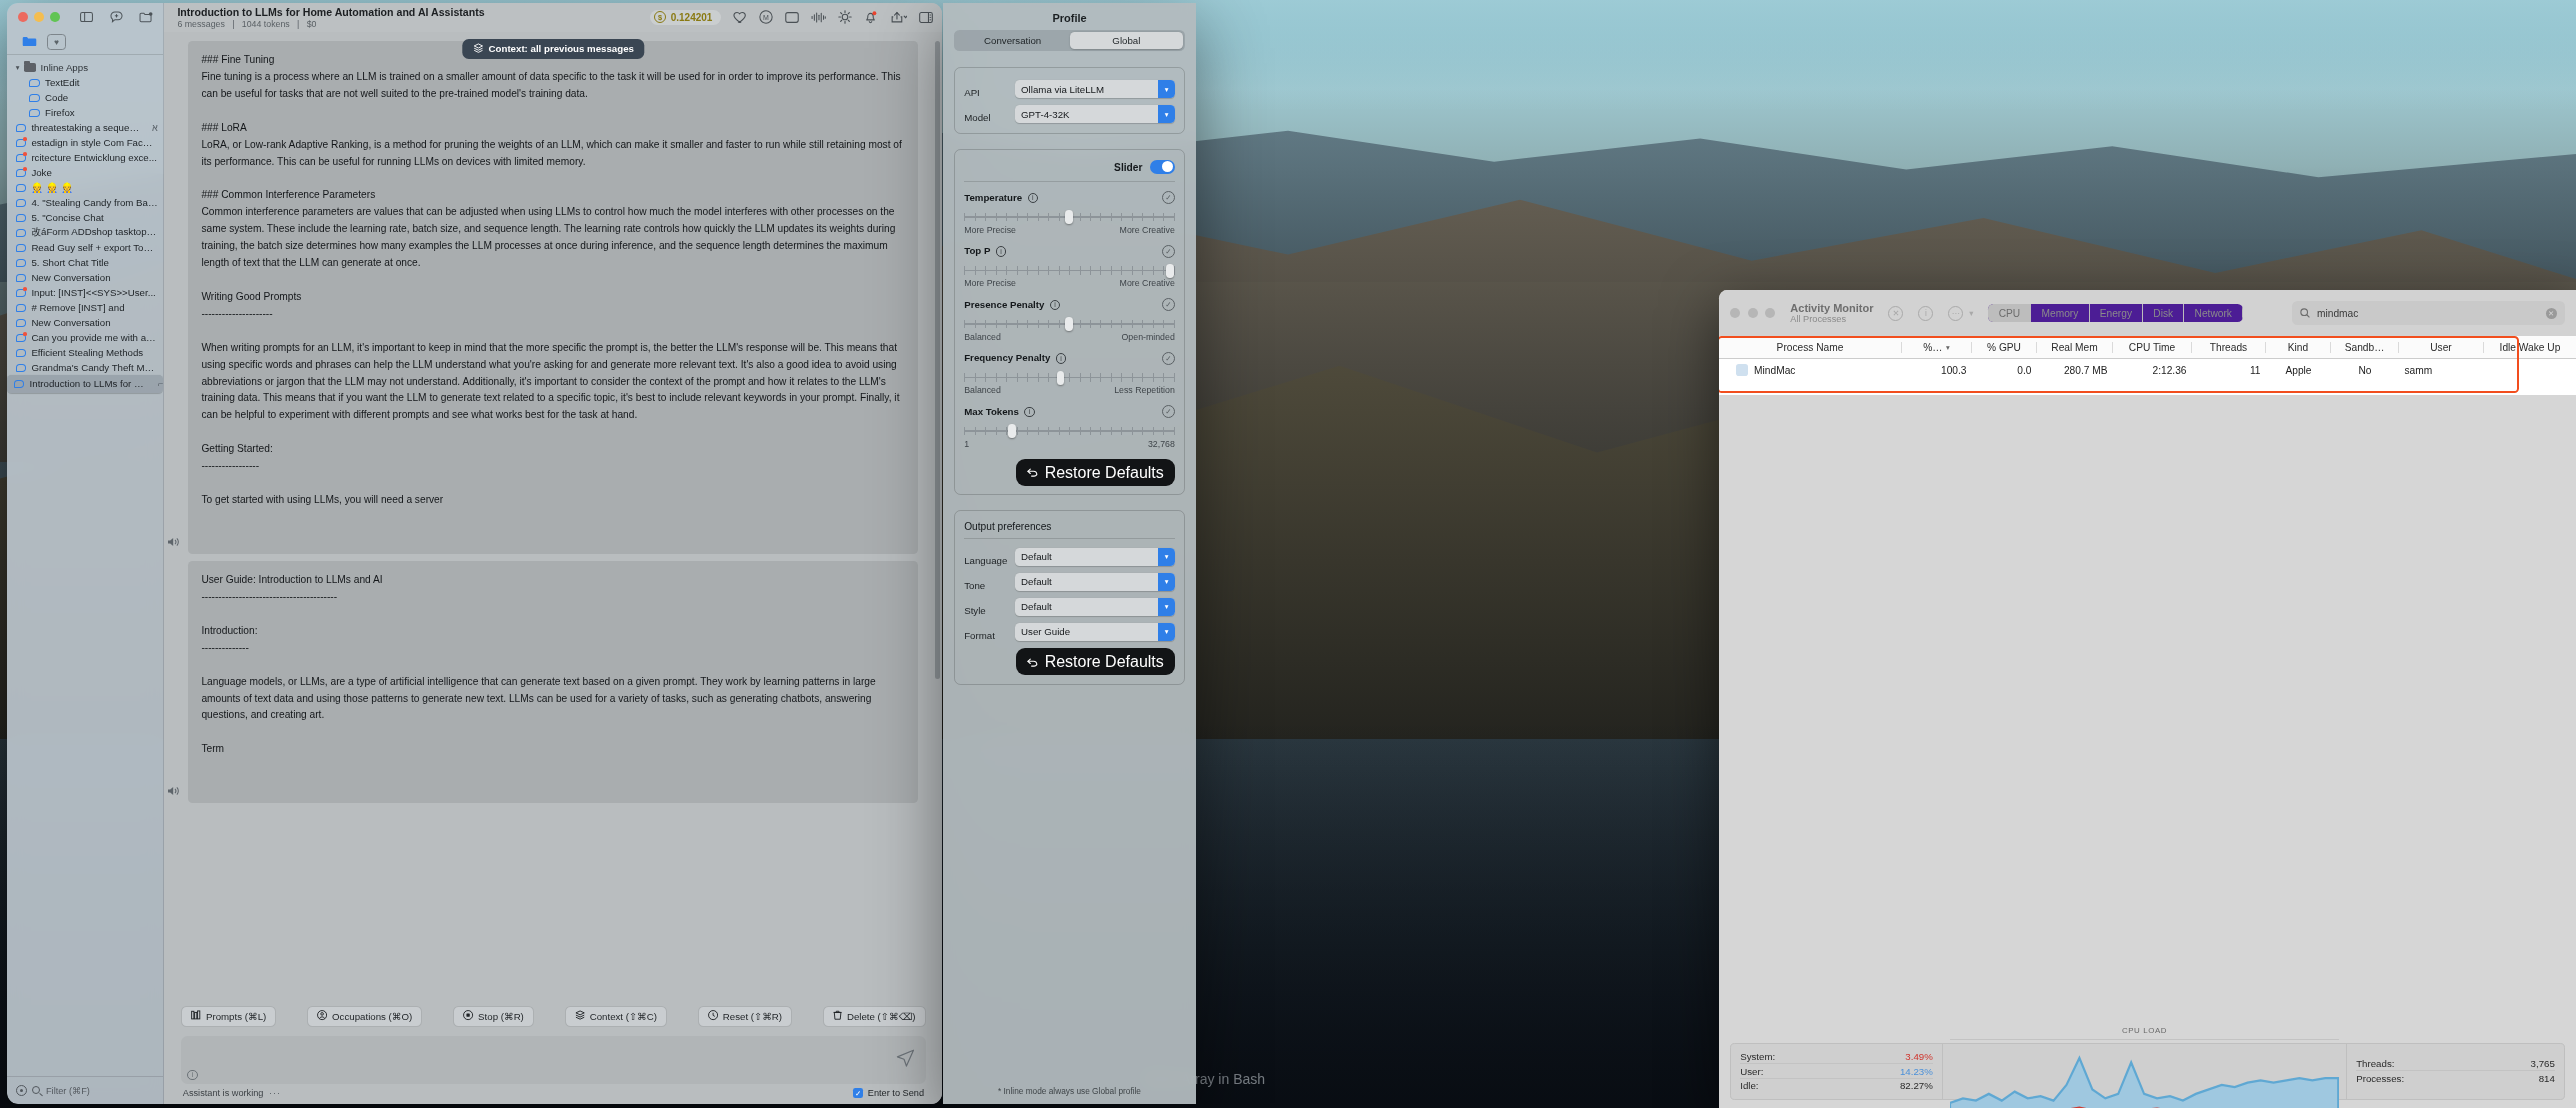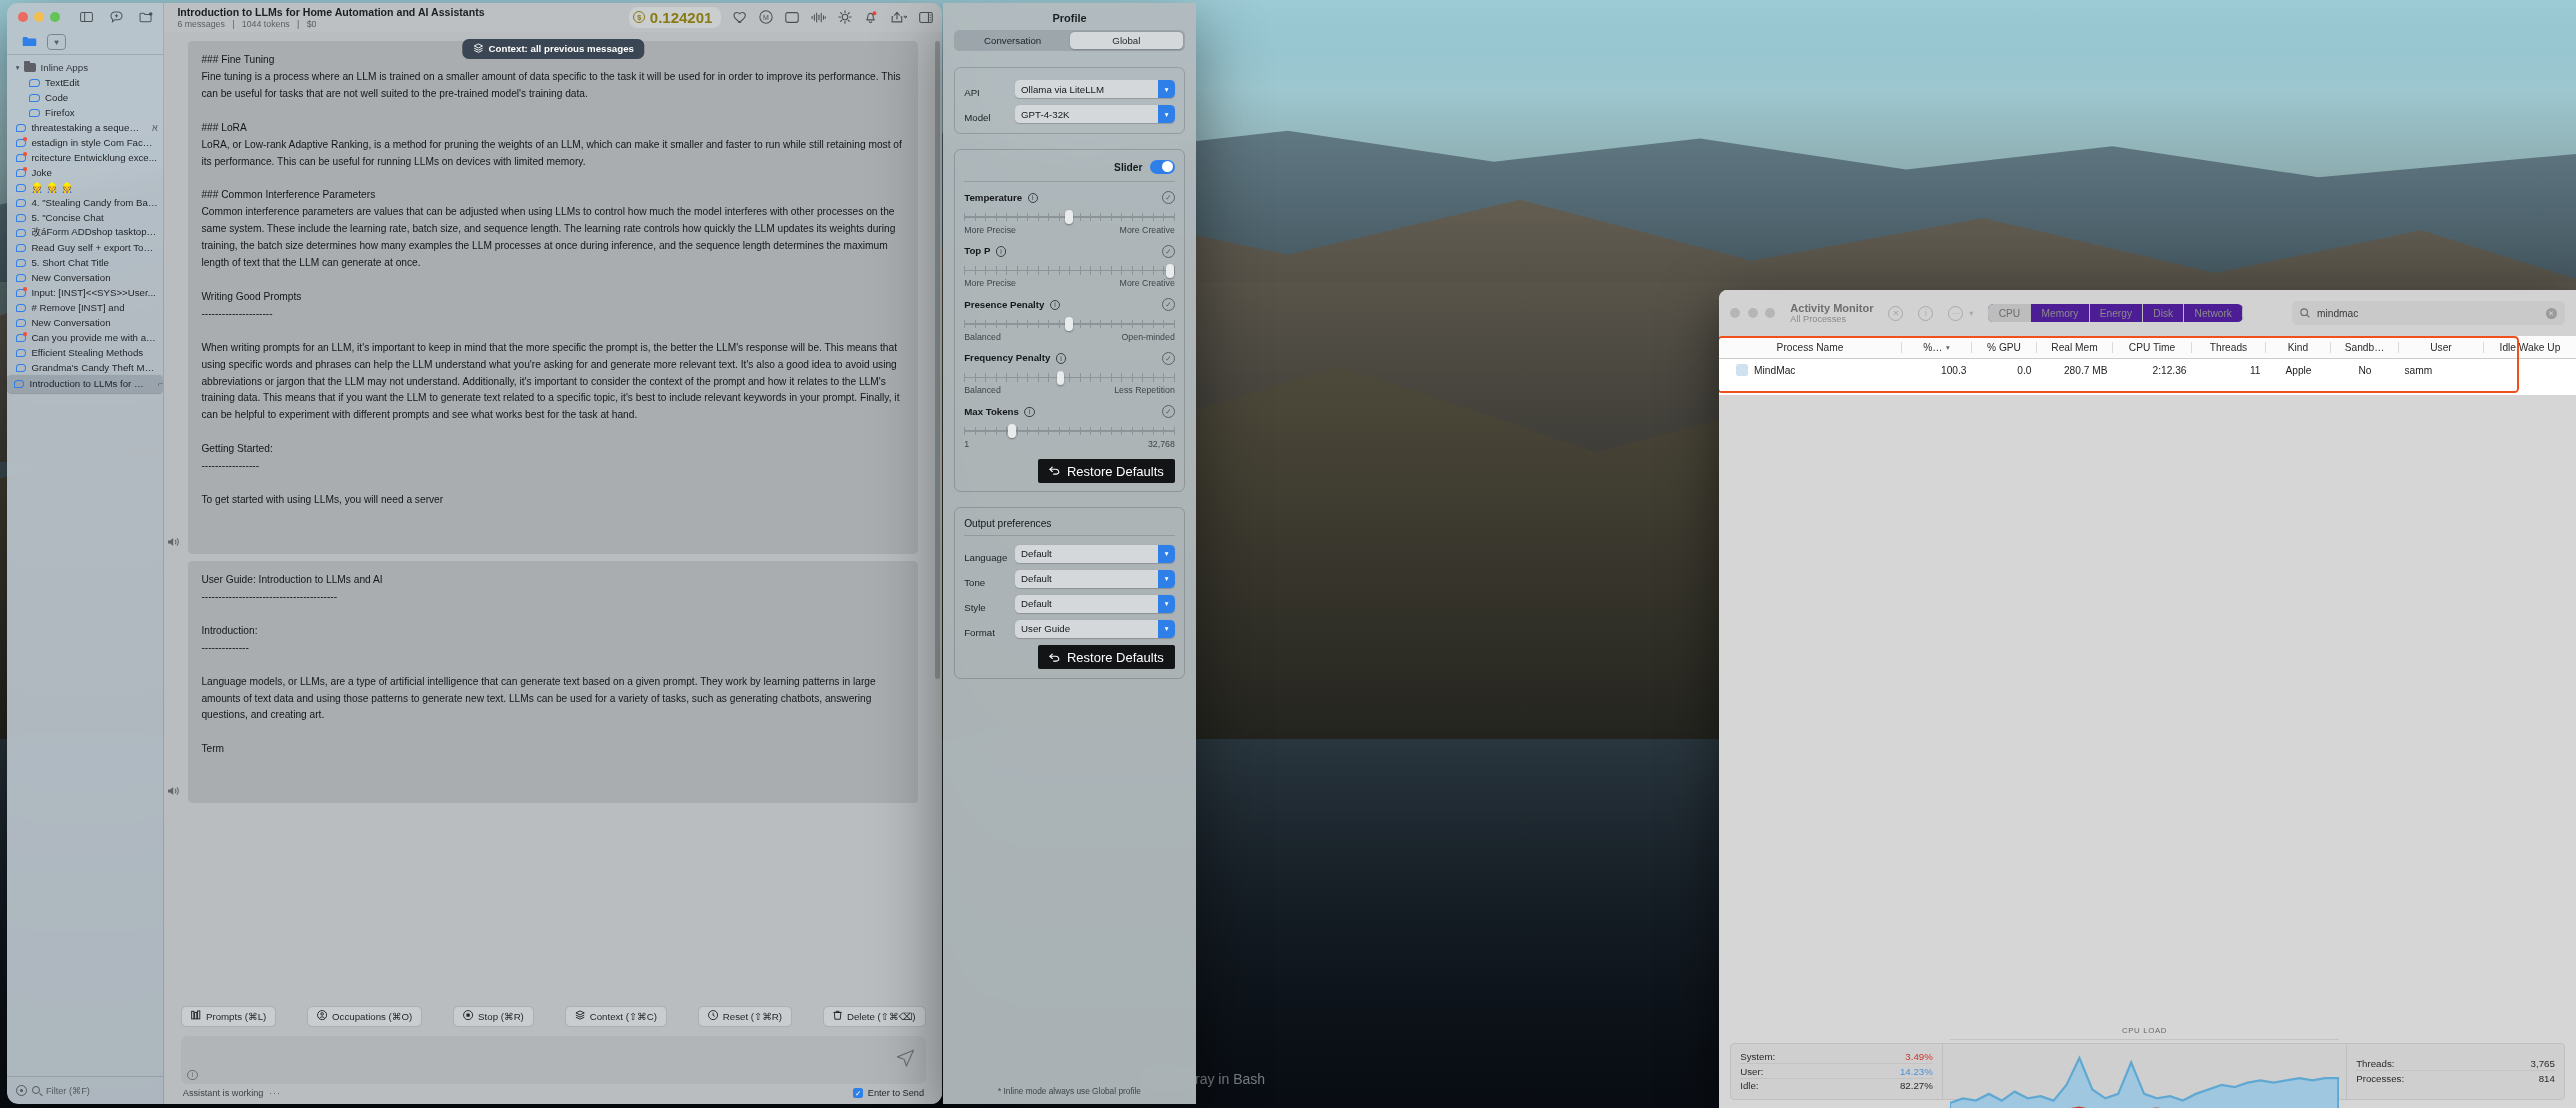--- a/index.html
+++ b/index.html
@@ -81,21 +81,21 @@
 
   
   #mm-main{flex:1;display:flex;flex-direction:column;background:#b9bdbf;min-width:0;}
   #mm-header{height:29px;display:flex;align-items:center;padding:0 9.2px 0 13px;background:#bcc0c2;gap:11px;}
   #mm-title-wrap{display:flex;flex-direction:column;gap:0.9px;min-width:0;}
   #mm-title{font-size:10.6px;font-weight:bold;color:#1c1f22;white-space:nowrap;}
   #mm-sub{font-size:8.8px;color:#595f64;white-space:nowrap;}
   #mm-toolbar{margin-left:auto;display:flex;align-items:center;gap:12px;}
   .cost-pill{display:flex;align-items:center;gap:4.6px;background:rgba(255,255,255,.22);border-radius:8.3px;padding:1.8px 8.3px 1.8px 4.6px;}
   .coin{width:12px;height:12px;border-radius:50%;border:1.3px solid #8a7a12;color:#8a7a12;font-size:7.4px;display:flex;align-items:center;justify-content:center;font-weight:bold;}
-  .cost-val{font-size:15px;font-weight:bold;color:#8a7a12;}
+  .cost-val{font-size:10px;font-weight:bold;color:#8a7a12;}
   .tbi{color:#4a5055;display:flex;align-items:center;justify-content:center;position:relative;}
 
   
   #chat{flex:1;overflow:hidden;position:relative;padding:0 0 0 0;background:#b9bdbf;}
   #chat-inner{padding:9.2px 24px 7.4px 24px;position:relative;}
   .ctx-chip{position:absolute;left:50%;transform:translateX(-50%);top:7.4px;
     background:#3a4653;color:#fff;font-size:9.7px;font-weight:bold;border-radius:6.5px;
     padding:3.7px 10.2px;display:flex;align-items:center;gap:5.5px;z-index:5;}
   .msg{background:#a9adaf;border-radius:4.6px;padding:11px 13px;color:#14171a;font-size:10.2px;line-height:1.66;white-space:pre-wrap;position:relative;margin-bottom:7.4px;}
   .msg.assistant{background:#a9adaf;}
@@ -146,21 +146,21 @@
   .p-name{font-size:9.7px;font-weight:bold;color:#14181b;max-width:111px;line-height:1.25;}
   .info{width:10.2px;height:10.2px;border:1.1px solid #3b4044;border-radius:50%;font-size:7px;color:#3b4044;display:flex;align-items:center;justify-content:center;flex:0 0 auto;}
   .chk{margin-left:auto;width:13px;height:13px;border:1.1px solid #5a6064;border-radius:50%;color:#5a6064;font-size:7.4px;display:flex;align-items:center;justify-content:center;}
   .slider{position:relative;height:12px;margin:6.5px 0 1.8px;}
   .track{position:absolute;left:0;right:0;top:5.5px;height:1.1px;background:#8d9499;}
   .ticks{position:absolute;left:0;right:0;top:1.8px;height:8.3px;display:flex;justify-content:space-between;}
   .ticks i{width:0.9px;height:8.3px;background:#8d9499;display:block;}
   .knob{position:absolute;top:-0.9px;width:7.4px;height:14px;border-radius:3.7px;background:#e9ebec;box-shadow:0 0.9px 1.8px rgba(0,0,0,.35);}
   .p-foot{display:flex;justify-content:space-between;font-size:8.8px;color:#3f454a;}
   .restore-wrap{display:flex;justify-content:flex-end;margin-top:3.7px;}
-  .restore{display:flex;align-items:center;gap:6.5px;background:#121416;color:#fff;font-size:13px;border-radius:2px;padding:4.6px 11px;}
+  .restore{display:flex;align-items:center;gap:6.5px;background:#121416;color:#fff;font-size:16px;border-radius:9px;padding:4.6px 11px;}
   #pf-note{margin-top:auto;text-align:center;font-size:8.3px;color:#3f4549;padding:7.4px 0 8.3px;}
 
   
   #activity{
     position:absolute; left:1719px; top:290px; width:857px; height:819px;
     background:#d6d6d6; border-radius:8.3px 0 0 0; overflow:hidden;
     box-shadow:0 16.6px 55px rgba(0,0,0,.5);
     display:flex; flex-direction:column;
   }
   #am-top{height:46px;display:flex;align-items:center;gap:15px;padding:0 11px;background:#d2d2d2;}

